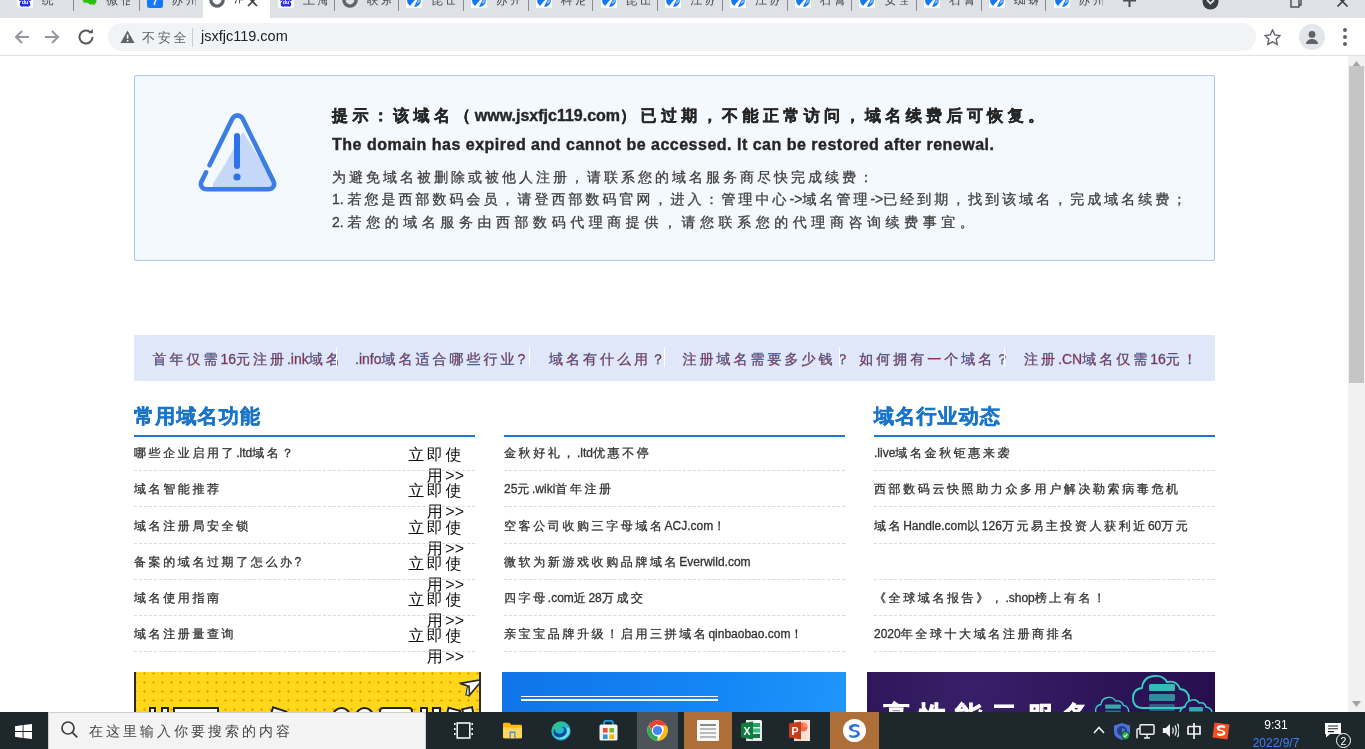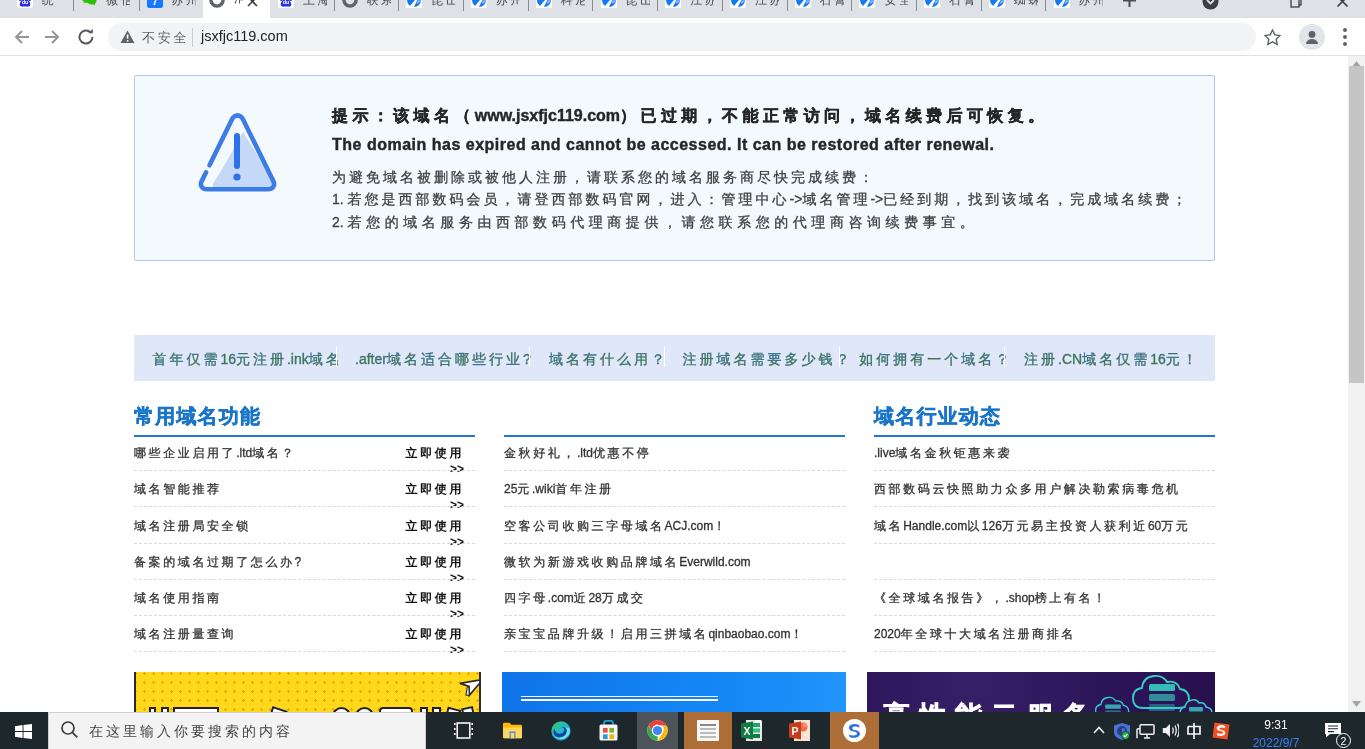--- a/index.html
+++ b/index.html
@@ -16,27 +16,27 @@
 #toolbar{position:absolute;left:0;top:18px;width:1365px;height:38px;background:#fff;border-bottom:1px solid #dfe1e5}
 #omni{position:absolute;left:108px;top:5px;width:1148px;height:28px;border-radius:14px;background:#f1f3f4}
 
 #page{position:absolute;left:0;top:56px;width:1348px;height:656px;background:#fff;overflow:hidden}
 #wbox{position:absolute;left:134px;top:19px;width:1081px;height:186px;background:#f4f9fe;border:1px solid #a9c8ec;border-radius:2px}
 i,.nols{letter-spacing:0!important;font-style:normal}
 #wtitle{-webkit-text-stroke:0.4px #262626;position:absolute;left:332px;top:45px;font-size:16px;font-weight:bold;color:#262626;line-height:29px;letter-spacing:4.4px;white-space:nowrap}
 #wpara{position:absolute;left:332px;top:110px;font-size:14px;color:#3f3f3f;-webkit-text-stroke:0.3px #3f3f3f;line-height:22.4px;letter-spacing:3px;white-space:nowrap}
 #bluebar1{-webkit-text-stroke:0.5px #282828;position:absolute;left:134px;top:227px;width:1081px;height:50px;background:#e0e7f8;text-align:center;line-height:50px;font-size:14px;font-weight:bold;color:#282828;letter-spacing:2.9px;white-space:nowrap}
 #bluebar2{position:absolute;left:134px;top:279px;width:1081px;height:46px;background:#e0e7f8}
-.blnk{position:absolute;top:295px;font-size:14px;color:#4d7c0f;-webkit-text-stroke:0.35px #2e6db4;letter-spacing:3px;white-space:nowrap}
+.blnk{position:absolute;top:295px;font-size:14px;color:#b91c1c;-webkit-text-stroke:0.35px #2e6db4;letter-spacing:3px;white-space:nowrap}
 .ldiv{position:absolute;top:291px;width:1px;height:20px;background:#fff}
 .colh{position:absolute;top:347px;font-size:20px;font-weight:bold;color:#1a75c8;-webkit-text-stroke:0.5px #1a75c8;letter-spacing:1.2px;white-space:nowrap}
 .colu{position:absolute;top:379px;width:341px;height:2px;background:#1e77d0}
 .row{position:absolute;font-size:12px;color:#333;-webkit-text-stroke:0.3px #333;letter-spacing:2.6px;white-space:nowrap}
 .dash{position:absolute;width:341px;border-top:1px dashed #d9d9d9}
-.use{position:absolute;font-size:12px;font-weight:bold;color:#111;letter-spacing:2.6px}
+.use{position:absolute;font-size:16px;font-weight:normal;color:#111;letter-spacing:2.6px}
 
 .bnr{position:absolute;top:616px;width:346px;height:96px;overflow:hidden}
 
 #sbar{position:absolute;left:1348px;top:56px;width:17px;height:656px;background:#f1f1f1}
 #sthumb{position:absolute;left:1px;top:10px;width:15px;height:317px;background:#c5c5c5}
 
 #task{position:absolute;left:0;top:712px;width:1365px;height:37px;background:#1d272c;color:#fff}
 #tsearch{position:absolute;left:48px;top:0;width:378px;height:37px;background:#f3f3f3;border:1px solid #cfcfcf;border-bottom:none}
 </style>
 </head>
@@ -240,21 +240,21 @@
 <circle cx="45" cy="67" r="3.6" fill="#2e72e8"></circle>
 </svg>
 <div id="wtitle">提示：该域名（<i>www.jsxfjc119.com</i>）已过期，不能正常访问，域名续费后可恢复。<br>
 <span class="nols" style="letter-spacing:0.5px!important">The domain has expired and cannot be accessed. It can be restored after renewal.</span></div>
 <div id="wpara">为避免域名被删除或被他人注册，请联系您的域名服务商尽快完成续费：<br>
 <i>1. </i>若您是西部数码会员，请登西部数码官网，进入：管理中心<i>-&gt;</i>域名管理<i>-&gt;</i>已经到期，找到该域名，完成域名续费；<br>
 <span style="letter-spacing:4.55px"><i>2. </i>若您的域名服务由西部数码代理商提供，请您联系您的代理商咨询续费事宜。</span></div>
 
 <div id="bluebar2"></div>
 <div class="blnk" style="left:152.4px">首年仅需<i>16</i>元注册<i>.ink</i>域名</div>
-      <div class="blnk" style="left:355.0px"><i>.after</i>域名适合哪些行业<i>?</i></div>
+      <div class="blnk" style="left:355.0px"><i>.info</i>域名适合哪些行业<i>?</i></div>
       <div class="blnk" style="left:549.0px">域名有什么用？</div>
       <div class="blnk" style="left:682.4px">注册域名需要多少钱？</div>
       <div class="blnk" style="left:859.3px">如何拥有一个域名？</div>
       <div class="blnk" style="left:1024.0px">注册<i>.CN</i>域名仅需<i>16</i>元！</div>
       <div class="ldiv" style="left:335.7px"></div>
       <div class="ldiv" style="left:529.2px"></div>
       <div class="ldiv" style="left:664.0px"></div>
       <div class="ldiv" style="left:838.9px"></div>
       <div class="ldiv" style="left:1003.6px"></div>
       <div class="colh" style="left:134px">常用域名功能</div>

